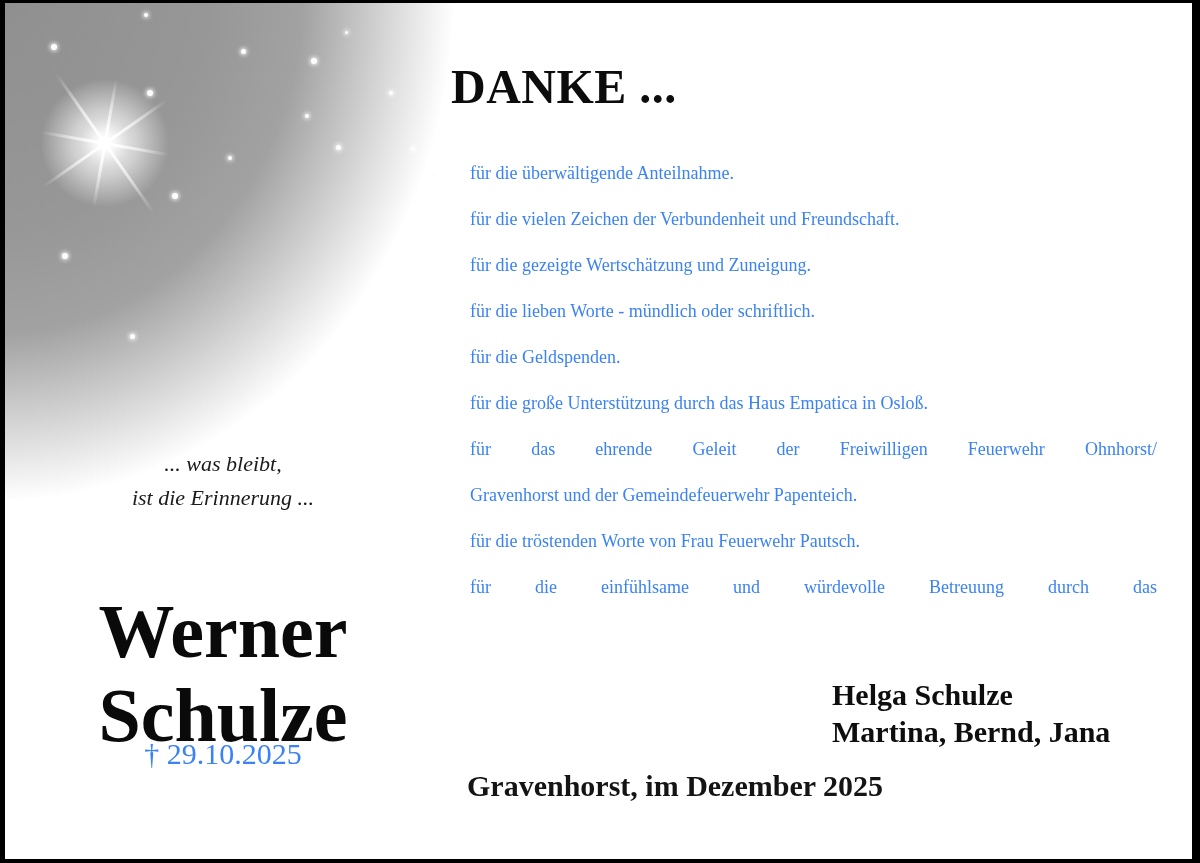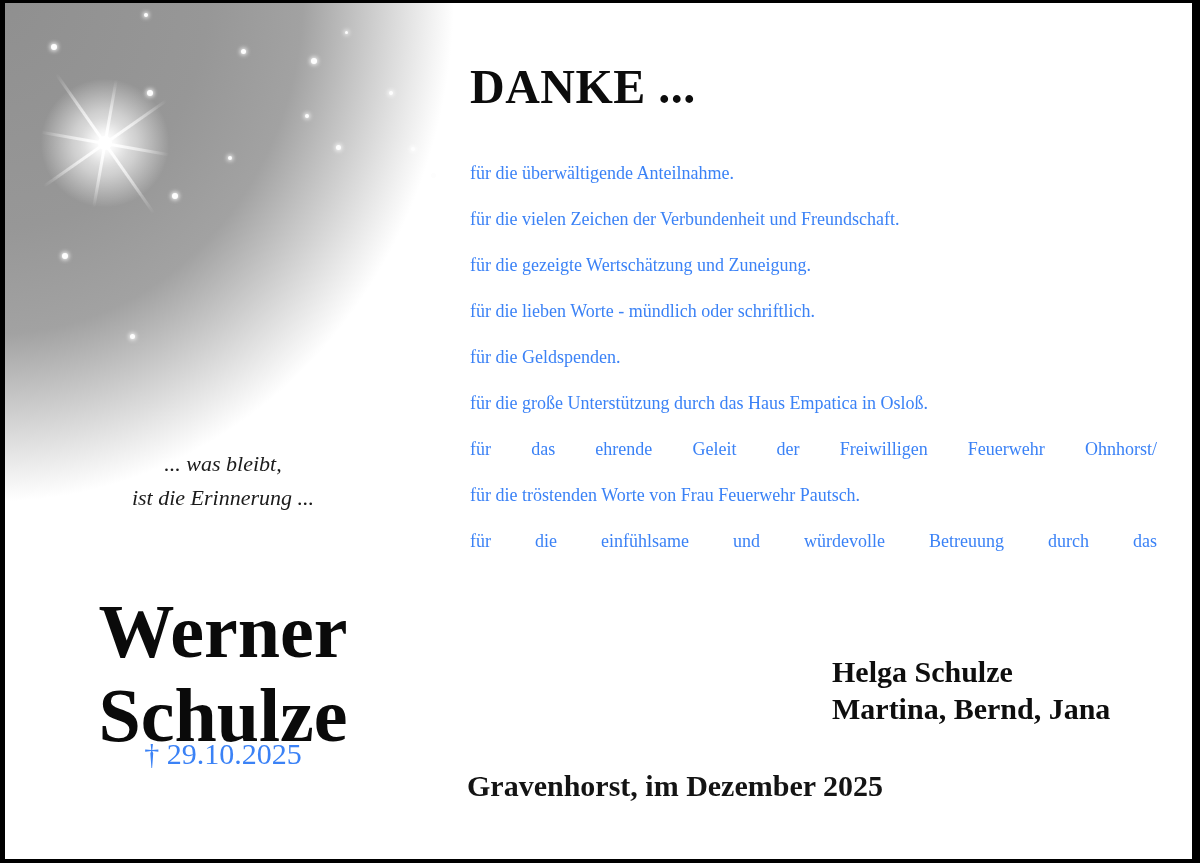--- a/index.html
+++ b/index.html
@@ -36,34 +36,34 @@
     position:absolute;left:93px;top:133px;width:14px;height:14px;border-radius:50%;
     background:#fff;box-shadow:0 0 14px 6px rgba(255,255,255,.95);
   }
   .sparkle{
     position:absolute;border-radius:50%;background:#fdfdfd;
     box-shadow:0 0 4px 1px rgba(255,255,255,.9);
     pointer-events:none;
   }
   
   .title{
-    position:absolute;left:465px;top:56px;
+    position:absolute;left:446px;top:56px;
     font-size:48px;font-weight:bold;letter-spacing:.5px;color:#0c0c0c;
     white-space:nowrap;
   }
   .thanks{
     position:absolute;left:465px;top:147px;width:687px;
     font-size:18px;line-height:46px;color:#3b82f6;
   }
   .thanks .line{white-space:nowrap;}
   .thanks .line.justify{
     white-space:normal;text-align:justify;text-align-last:justify;
   }
   .signatures{
-    position:absolute;left:827px;top:650px;
+    position:absolute;left:827px;top:673px;
     font-size:30px;font-weight:bold;line-height:37px;color:#0e0e0e;
     white-space:nowrap;
   }
   .place-date{
     position:absolute;left:462px;top:764px;
     font-size:30px;line-height:38px;white-space:nowrap;font-weight:bold;
   }
   
   .left-col{position:absolute;left:38px;width:360px;text-align:center;}
   .quote{top:444px;font-style:italic;font-size:22px;line-height:34px;color:#1b1b1b;}
@@ -117,20 +117,21 @@
   <div class="title">DANKE ...</div>
 
   <div class="thanks">
     <div class="line">für die überwältigende Anteilnahme.</div>
     <div class="line">für die vielen Zeichen der Verbundenheit und Freundschaft.</div>
     <div class="line">für die gezeigte Wertschätzung und Zuneigung.</div>
     <div class="line">für die lieben Worte - mündlich oder schriftlich.</div>
     <div class="line">für die Geldspenden.</div>
     <div class="line">für die große Unterstützung durch das Haus Empatica in Osloß.</div>
     <div class="line justify">für das ehrende Geleit der Freiwilligen Feuerwehr Ohnhorst/</div>
+    <div class="line">Gravenhorst und der Gemeindefeuerwehr Papenteich.</div>
     <div class="line">für die tröstenden Worte von Frau Feuerwehr Pautsch.</div>
     <div class="line justify">für die einfühlsame und würdevolle Betreuung durch das</div>
   </div>
 
   <div class="signatures">
     <div>Helga Schulze</div>
     <div>Martina, Bernd, Jana</div>
   </div>
 
   <div class="place-date">Gravenhorst, im Dezember 2025</div>

